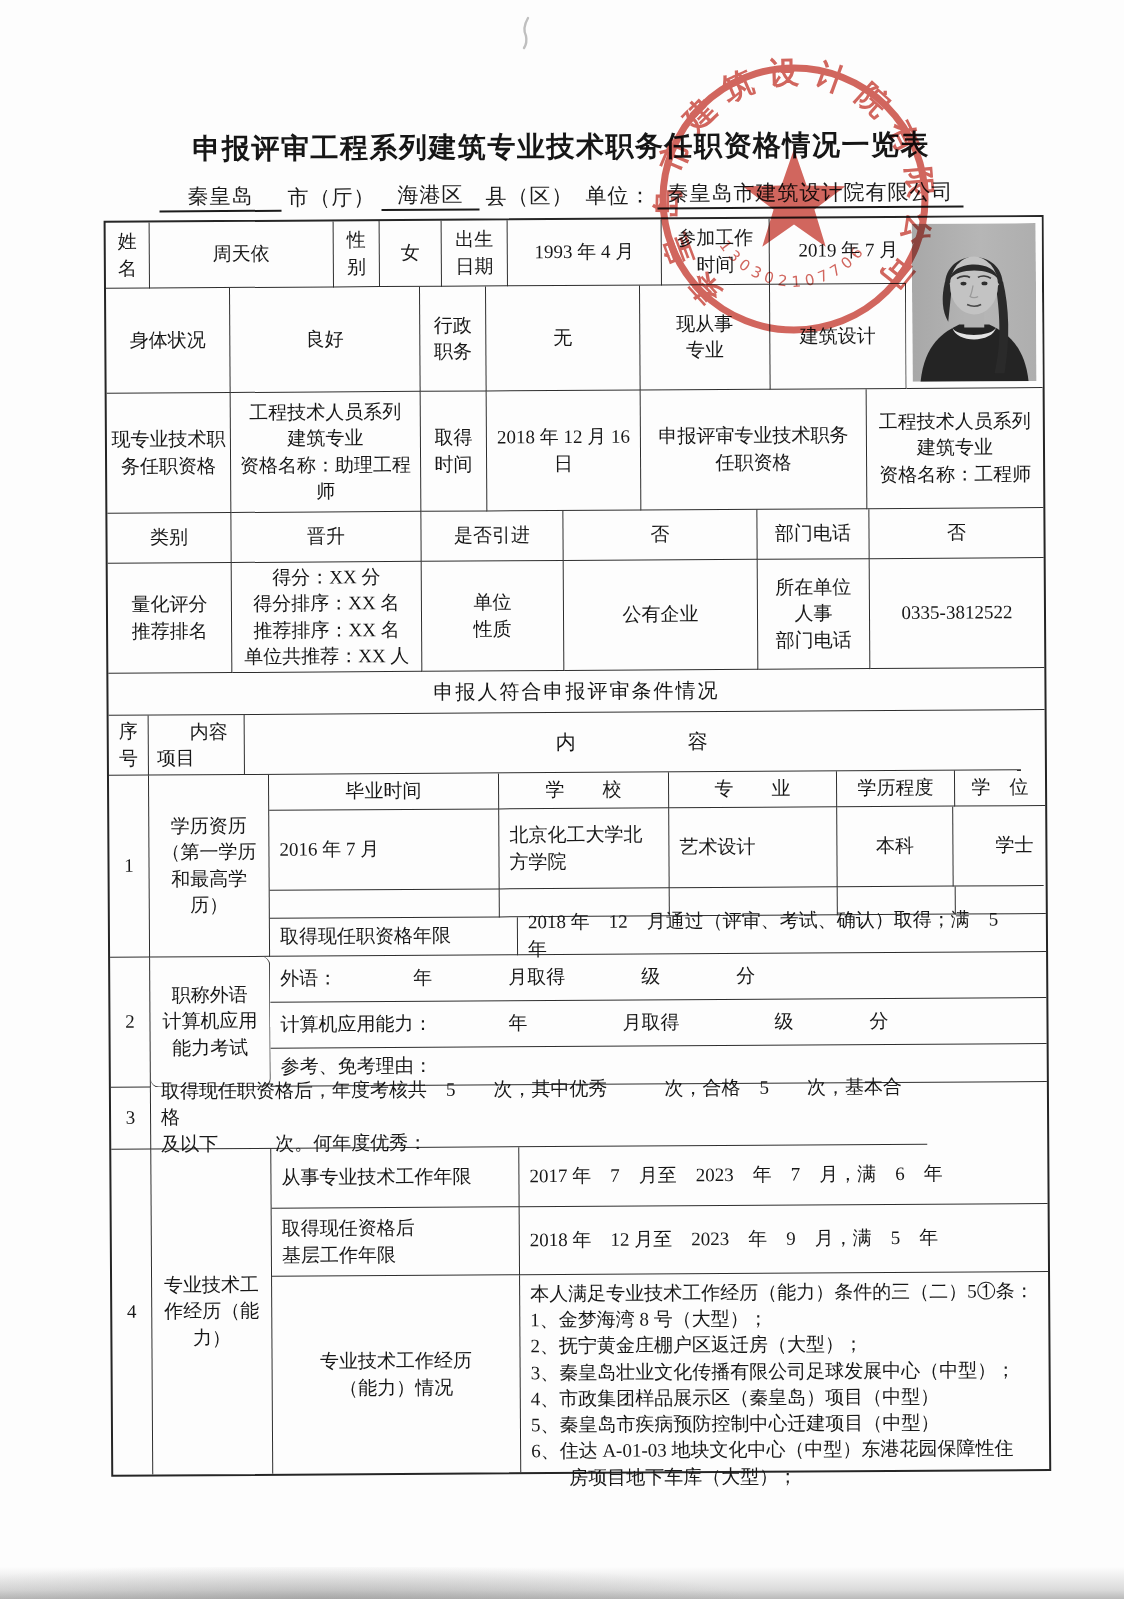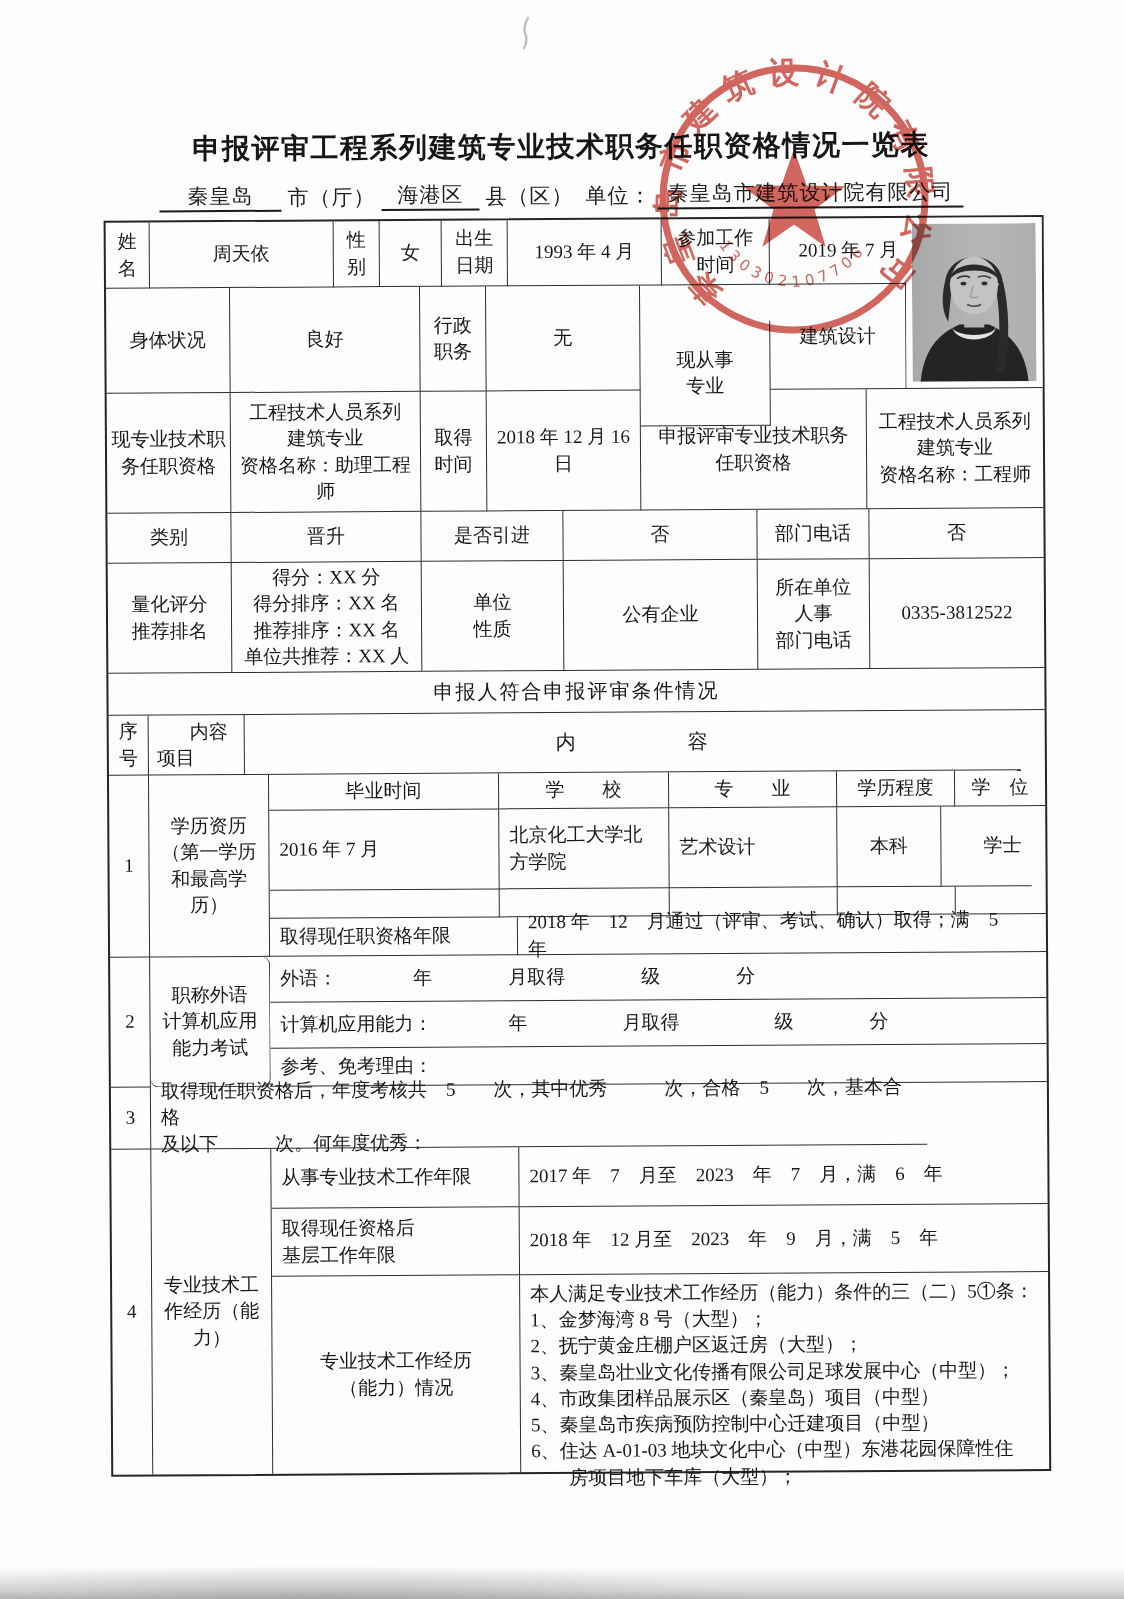--- a/index.html
+++ b/index.html
@@ -101,34 +101,34 @@
 
       <div class="row">
         <div class="col" style="width:800px;">
           <div class="row" style="height:66px;">
             <div class="c pre" style="width:44px;height:66px;">姓
 名</div>
             <div class="c" style="width:184px;height:66px;">周天依</div>
             <div class="c pre" style="width:46px;height:66px;">性
 别</div>
             <div class="c" style="width:62px;height:66px;">女</div>
-            <div class="c pre" style="width:66px;height:66px;font-family:Liberation Mono, monospace;">出生
+            <div class="c pre" style="width:66px;height:66px;">出生
 日期</div>
             <div class="c" style="width:154px;height:66px;">1993 年 4 月</div>
             <div class="c pre" style="width:108px;height:66px;">参加工作
 时间</div>
             <div class="c" style="width:158px;height:66px;">2019 年 7 月</div>
           </div>
           <div class="row" style="height:105px;">
             <div class="c" style="width:124px;height:105px;">身体状况</div>
             <div class="c" style="width:190px;height:105px;">良好</div>
             <div class="c pre" style="width:66px;height:105px;">行政
 职务</div>
             <div class="c" style="width:154px;height:105px;">无</div>
-            <div class="c pre" style="width:130px;height:105px;margin-top:36px;">现从事
+            <div class="c pre" style="width:130px;height:105px;">现从事
 专业</div>
             <div class="c" style="width:136px;height:105px;">建筑设计</div>
           </div>
         </div>
         <div class="c rb0 photo-cell" style="width:136px;height:171px;">
           <svg class="photo" viewBox="0 0 124 158">
             <defs>
               <linearGradient id="pg" x1="0" y1="0" x2="1" y2="0">
                 <stop offset="0" stop-color="#a8a8a8"></stop>
                 <stop offset="0.55" stop-color="#b6b6b6"></stop>
@@ -216,21 +216,21 @@
             <div class="c" style="width:230px;height:36px;">毕业时间</div>
             <div class="c" style="width:170px;height:36px;">学　　校</div>
             <div class="c" style="width:168px;height:36px;">专　　业</div>
             <div class="c" style="width:118px;height:36px;">学历程度</div>
             <div class="c rb0" style="width:90px;height:36px;">学　位</div>
           </div>
           <div class="row" style="height:80px;">
             <div class="c l" style="width:230px;height:80px;align-items:center;">2016 年 7 月</div>
             <div class="c l" style="width:170px;height:80px;align-items:center;">北京化工大学北方学院</div>
             <div class="c l" style="width:168px;height:80px;align-items:center;">艺术设计</div>
-            <div class="c" style="width:104px;height:80px;">本科</div>
+            <div class="c" style="width:116px;height:80px;">本科</div>
             <div class="c rb0" style="width:90px;height:80px;padding-left:36px;">学士</div>
           </div>
           <div class="row" style="height:28px;">
             <div class="c" style="width:230px;height:28px;"></div>
             <div class="c" style="width:170px;height:28px;"></div>
             <div class="c" style="width:168px;height:28px;"></div>
             <div class="c" style="width:118px;height:28px;"></div>
             <div class="c rb0" style="width:90px;height:28px;"></div>
           </div>
           <div class="row" style="height:38px;">

